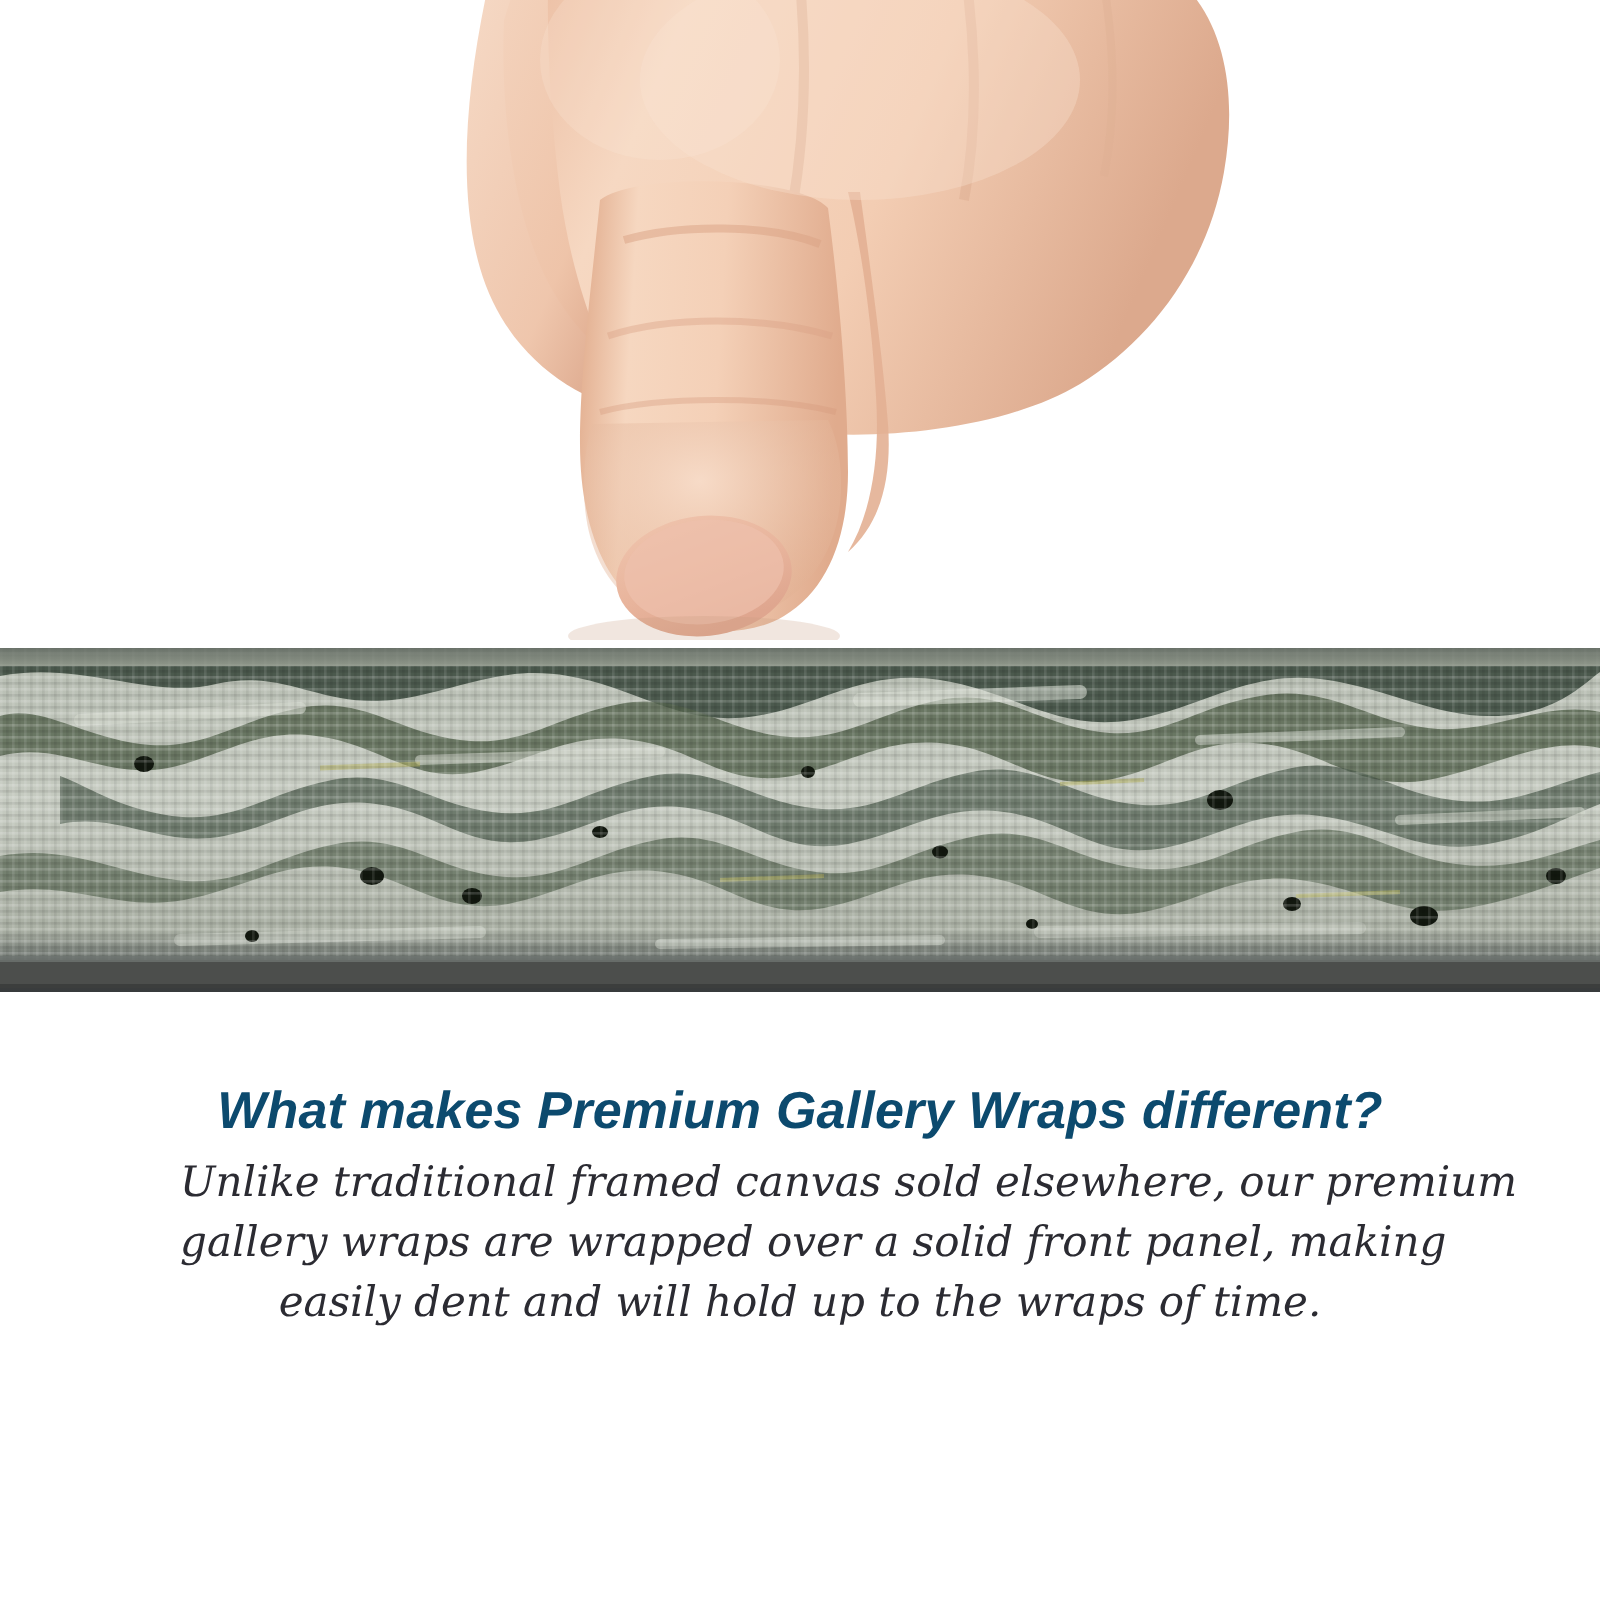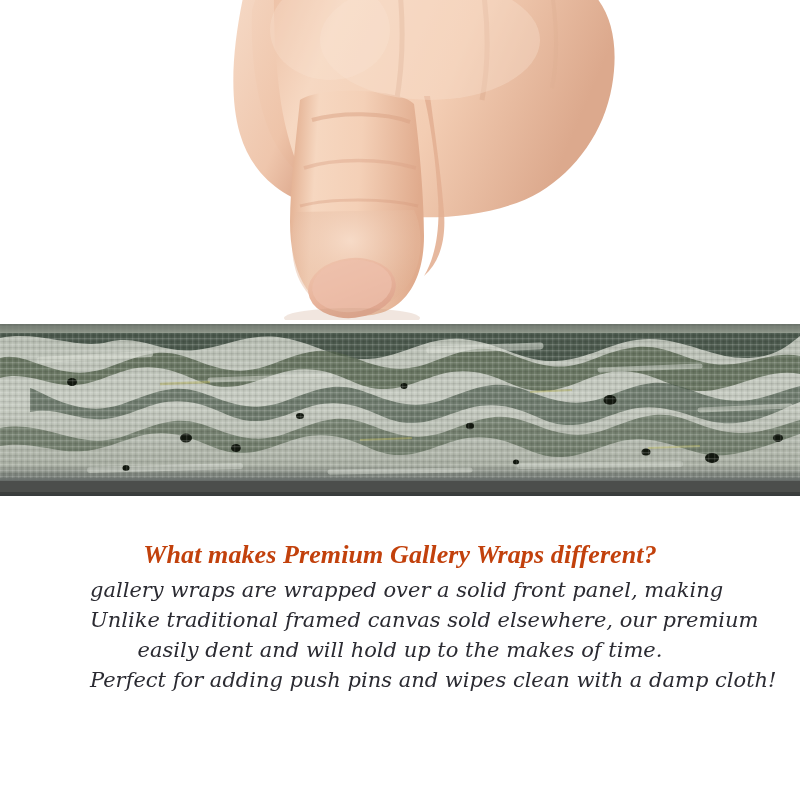--- a/index.html
+++ b/index.html
@@ -55,27 +55,27 @@
   
   .caption {
     position: absolute;
     left: 0;
     top: 540px;
     width: 800px;
     text-align: center;
     color: #2a2a30;
   }
   .caption-heading {
-    font-family: Liberation Serif, serif;
+    font-family: Liberation Sans, sans-serif;
     font-style: italic;
     font-size: 26px;
     font-weight: 600;
     letter-spacing: 0.1px;
     margin: 0 0 5px 0;
-    color: #c2410c;
+    color: #0c4a6e;
   }
   .caption-body {
     font-family: "DejaVu Serif", serif;
     font-style: italic;
     font-size: 21px;
     line-height: 30px;
     color: #2b2b32;
     margin: 0 auto;
     width: 620px;
   }
@@ -252,20 +252,19 @@
       <rect x="0" y="160" width="800" height="14" fill="#4c4e4c"></rect>
       <rect x="0" y="158" width="800" height="3" fill="#6e7470" opacity="0.8"></rect>
       <rect x="0" y="172" width="800" height="4" fill="#2f3231" opacity="0.55"></rect>
       <rect x="0" y="176" width="800" height="7" fill="#ffffff"></rect>
     </svg>
   </div>
 
   <div class="caption">
     <div class="caption-heading">What makes Premium Gallery Wraps different?</div>
     <div class="caption-body">
+      <span class="line">Unlike traditional framed canvas sold elsewhere, our premium</span>
       <span class="line">gallery wraps are wrapped over a solid front panel, making</span>
-      <span class="line">Unlike traditional framed canvas sold elsewhere, our premium</span>
-      <span class="line">easily dent and will hold up to the makes of time.</span>
-      <span class="line">Perfect for adding push pins and wipes clean with a damp cloth!</span>
+      <span class="line">easily dent and will hold up to the wraps of time.</span>
     </div>
   </div>
 
 </div>
 
 </body></html>

